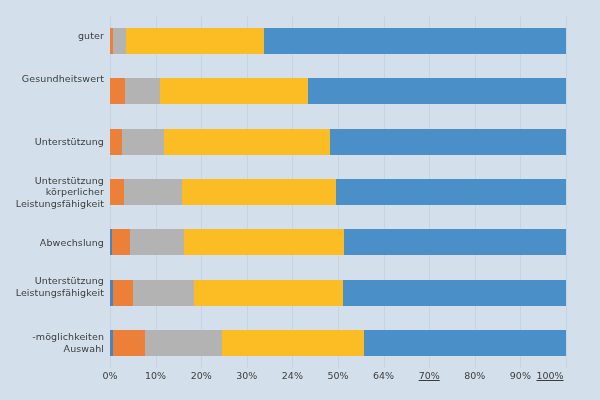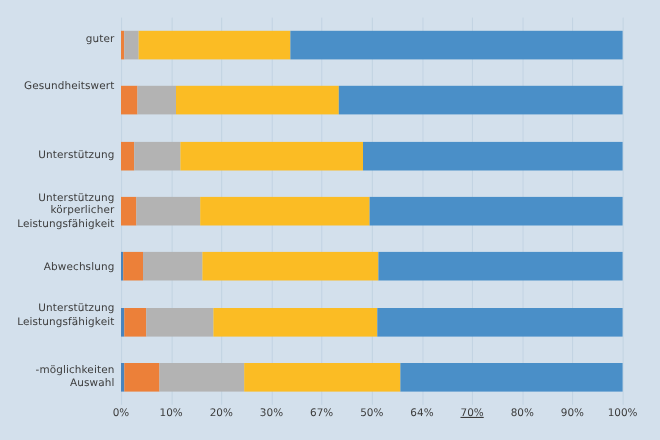--- a/index.html
+++ b/index.html
@@ -223,22 +223,22 @@
           </div>
         </div>
       </div>
   </div>
 
   <div class="x-axis">
       <div class="tick-label" style="left: 0px;">0%</div>
       <div class="tick-label" style="left: 45.6px;">10%</div>
       <div class="tick-label" style="left: 91.2px;">20%</div>
       <div class="tick-label" style="left: 136.8px;">30%</div>
-      <div class="tick-label" style="left: 182.4px;">67%</div>
+      <div class="tick-label" style="left: 182.4px;">24%</div>
       <div class="tick-label" style="left: 228px;">50%</div>
       <div class="tick-label" style="left: 273.6px;">64%</div>
       <div class="tick-label" style="left: 319.2px; text-decoration: underline;">70%</div>
       <div class="tick-label" style="left: 364.8px;">80%</div>
       <div class="tick-label" style="left: 410.4px;">90%</div>
-      <div class="tick-label" style="left: 456px;">100%</div>
+      <div class="tick-label" style="left: 440px; text-decoration: underline;">100%</div>
     </div>
 
 </div>
 
 </body></html>

